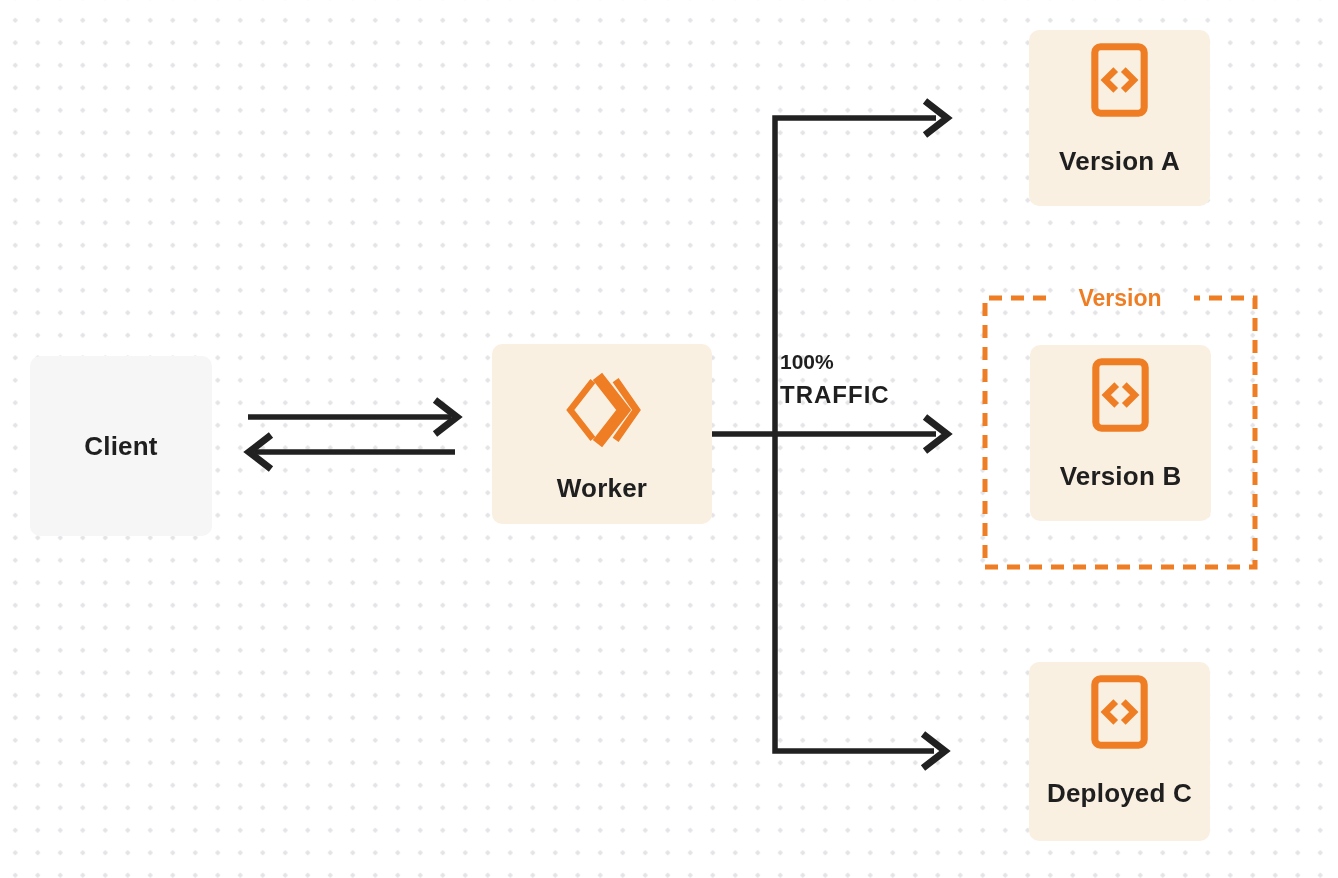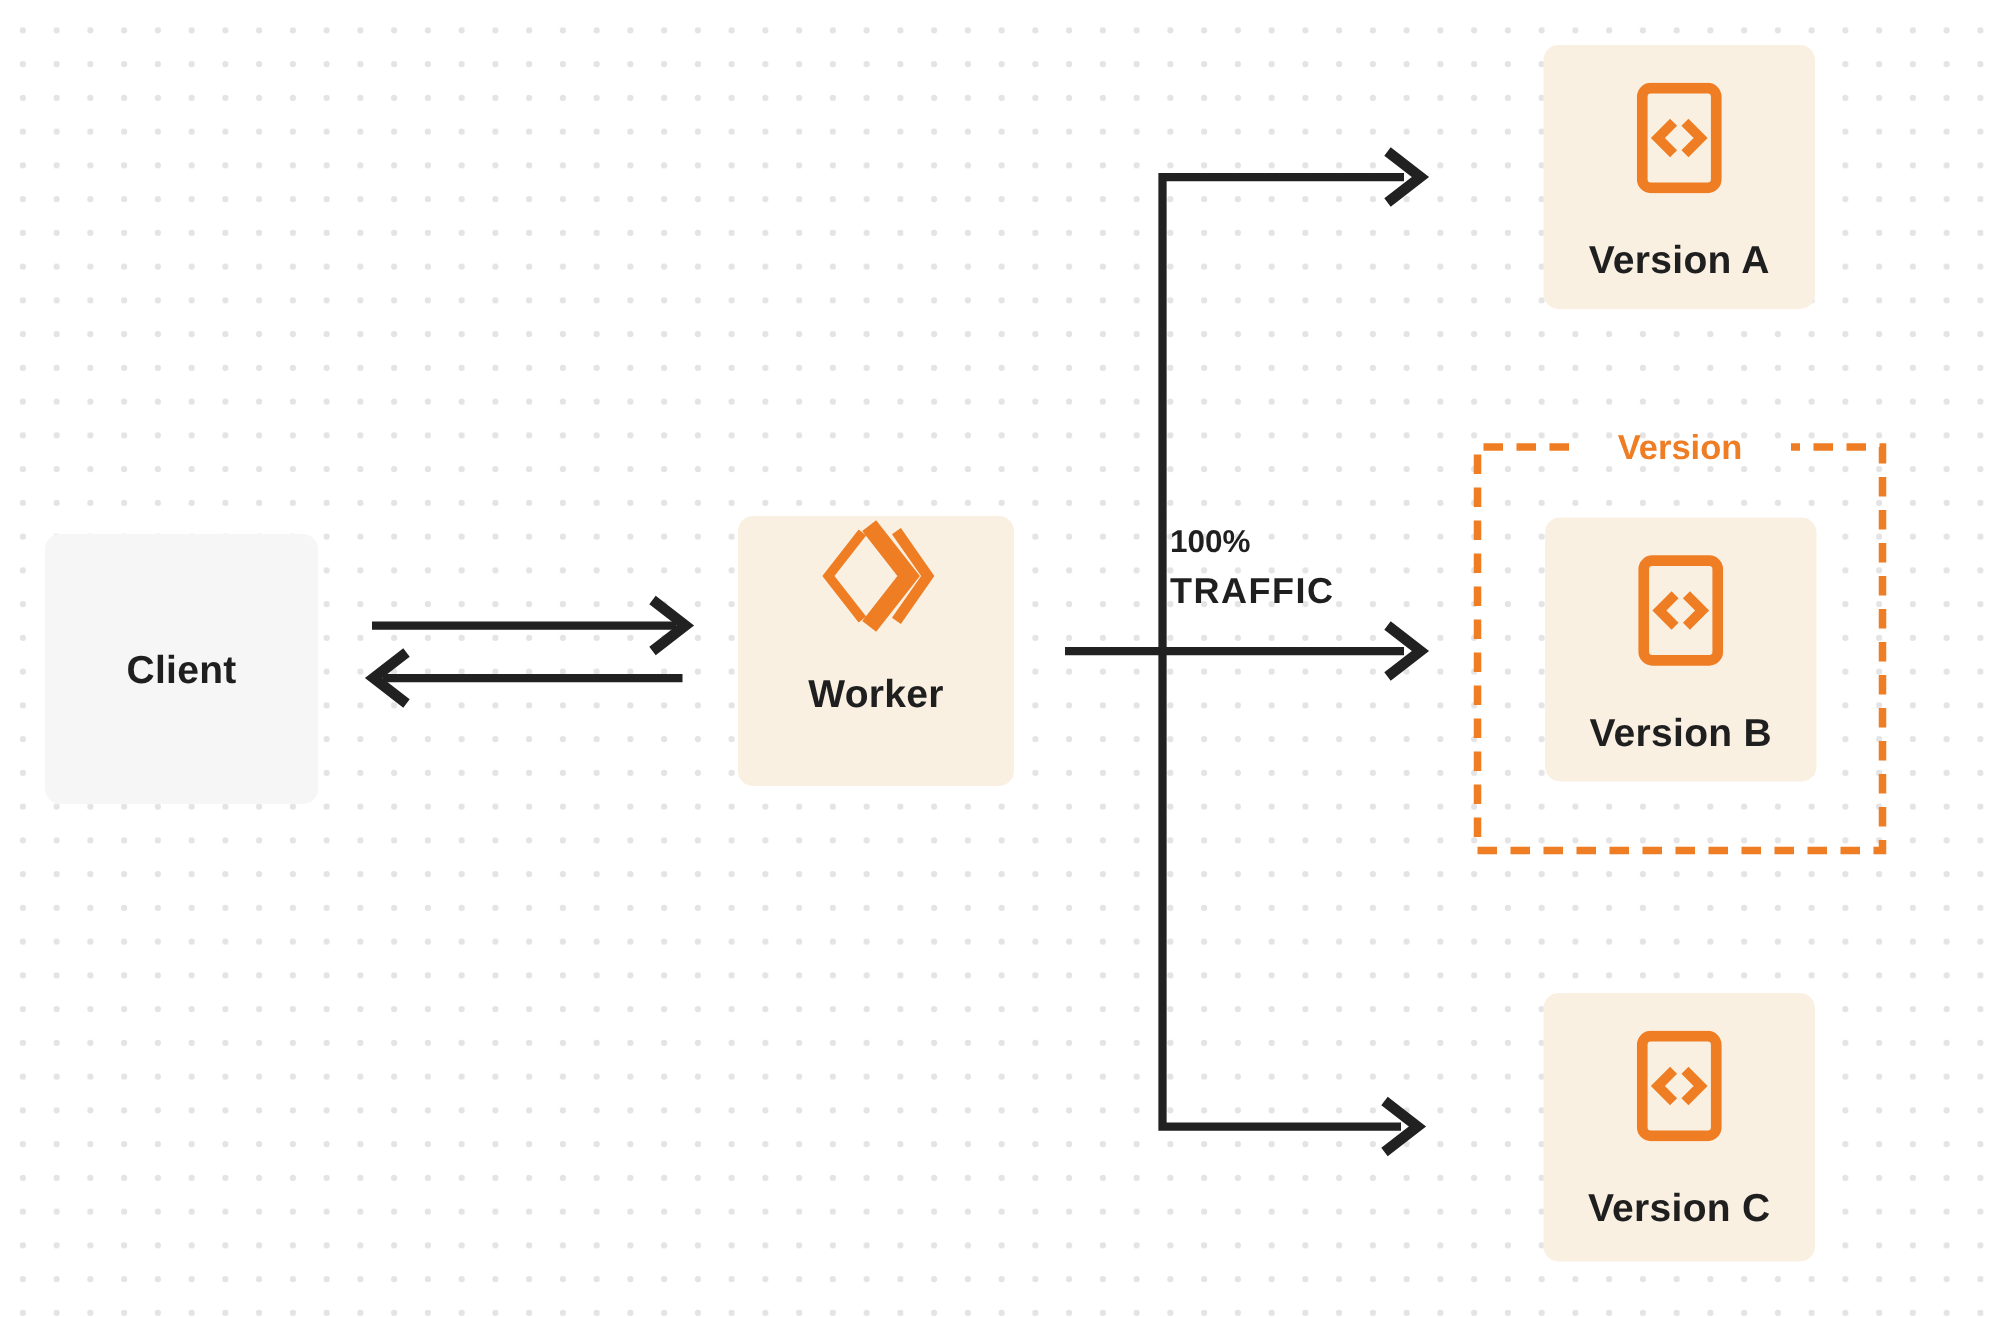--- a/index.html
+++ b/index.html
@@ -44,24 +44,25 @@
     flex-direction: column;
     align-items: center;
     box-sizing: border-box;
   }
   .node-client {
     left: 30px; top: 356px; width: 182px; height: 180px;
     background: var(--client_bg, #f6f6f7);
     justify-content: center;
   }
   .node-worker {
-    left: 492px; top: 344px; width: 184px; height: 180px;
+    left: 492px; top: 344px; width: 220px; height: 180px;
     background: var(--cream, #faf0e2);
+    padding-top: 26px;
   }
-  .node-version { width: 181px; background: var(--cream, #faf0e2); padding-top: 25px; }
+  .node-version { width: 181px; background: var(--cream, #faf0e2); padding-top: 13px; }
   .node-version-a { left: 1029px; top: 30px;  height: 176px; }
   .node-version-b { left: 1030px; top: 345px; height: 176px; text-align: center; }
   .node-version-c { left: 1029px; top: 662px; height: 179px; }
   .node-label {
     font-weight: 700;
     font-size: 26px;
     line-height: 28px;
     color: var(--text, #1f1f1f);
     letter-spacing: 0.2px;
     white-space: nowrap;
@@ -164,21 +165,21 @@
   </div>
 
   <div class="node node-version node-version-c">
     <span class="code-file-icon">
       <svg width="57" height="74" viewBox="0 0 60 78">
         <rect x="4" y="4" width="52" height="70" rx="6" stroke-width="7.5"></rect>
         <path d="M26 28 L15 39 L26 50" stroke-width="7"></path>
         <path d="M34 28 L45 39 L34 50" stroke-width="7"></path>
       </svg>
     </span>
-    <div class="node-label">Version C</div>
+    <div class="node-label">Deployed C</div>
   </div>
 
   <div class="traffic-label">
     <div class="traffic-line1">100%</div>
     <div class="traffic-line2">TRAFFIC</div>
   </div>
 
   <div class="deployed-label">Version</div>
 
 </div>

